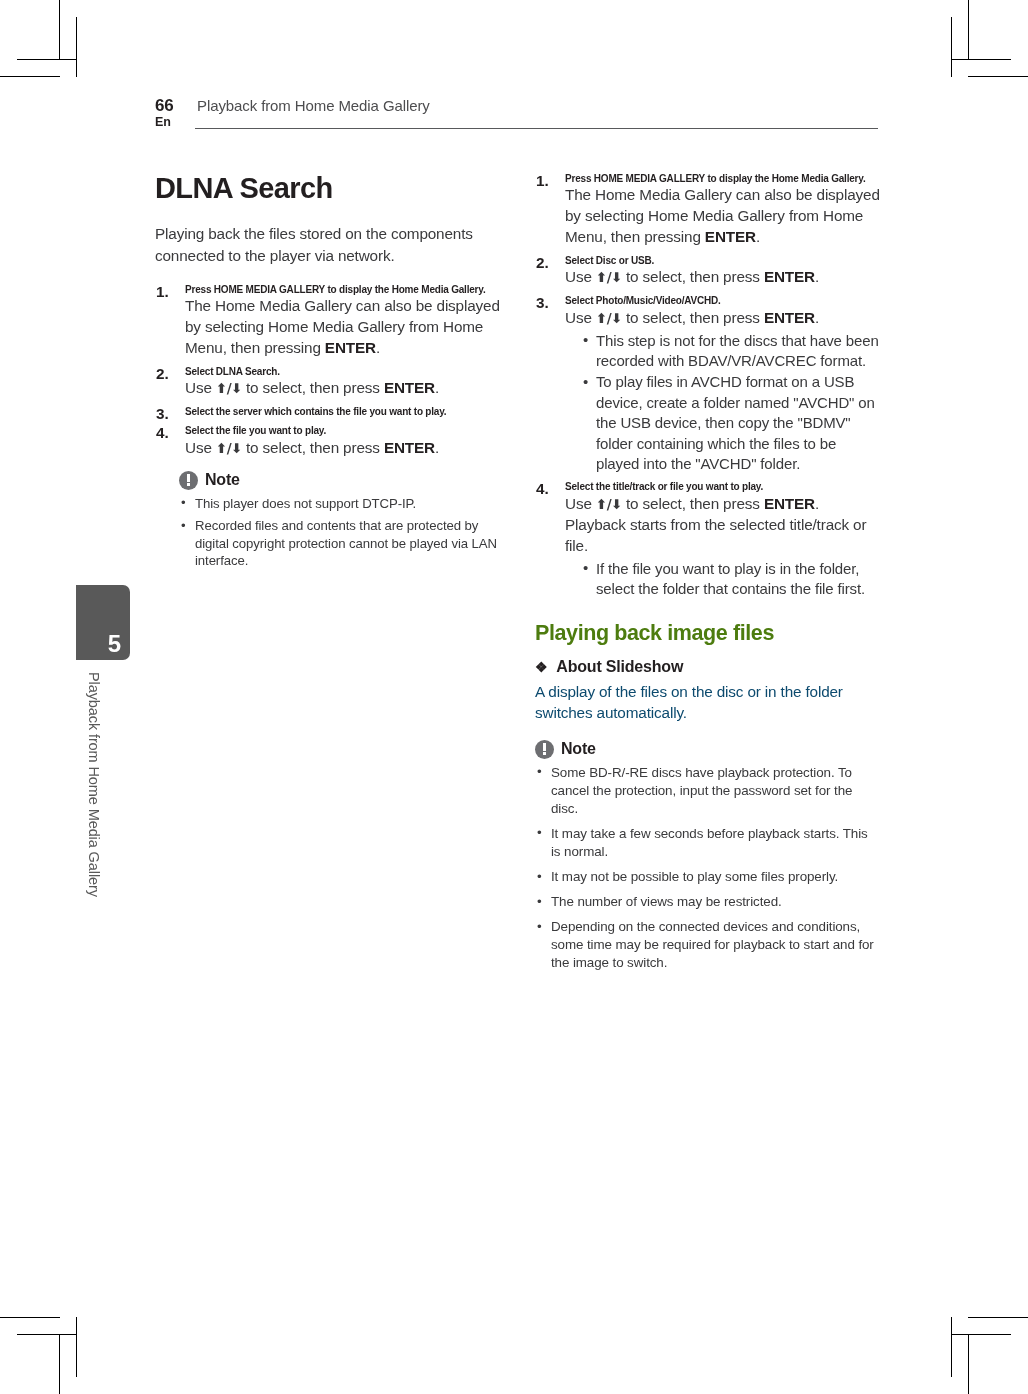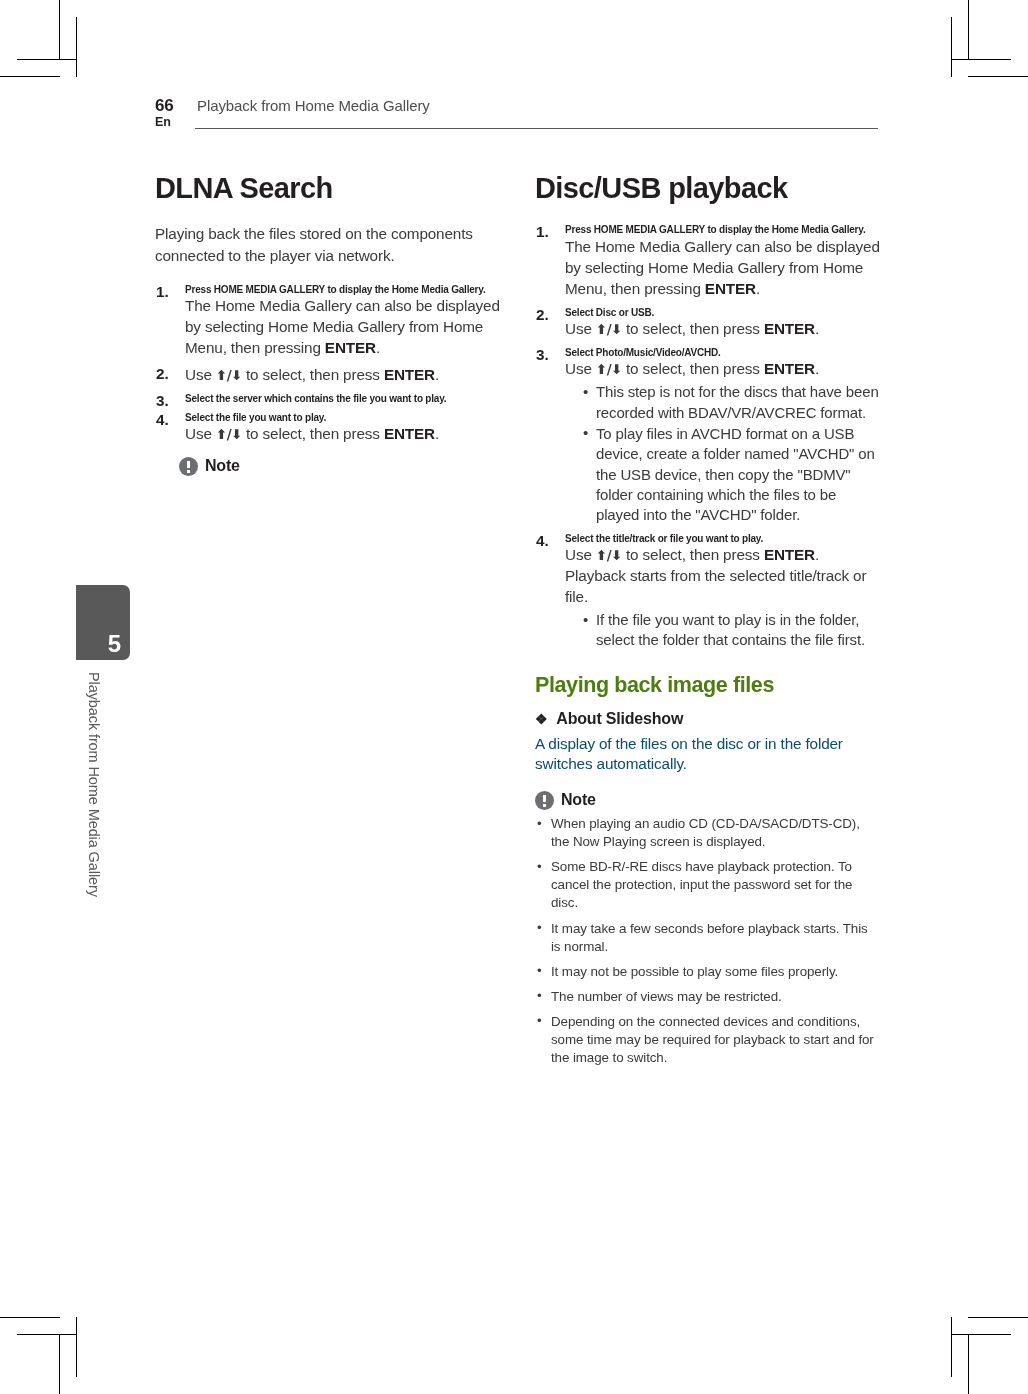--- a/index.html
+++ b/index.html
@@ -353,46 +353,50 @@
   <p class="intro">Playing back the files stored on the components connected to the player via network.</p>
 
   <ol class="steps">
 
     <li>
       <span class="step-head"><span>Press </span><b>HOME MEDIA GALLERY</b><span> to display the Home Media Gallery.</span></span>
       <span class="step-body"><span>The Home Media Gallery can also be displayed by selecting Home Media Gallery from Home Menu, then pressing </span><b>ENTER</b><span>.</span></span>
     </li>
 
     <li>
+      <span class="step-head">Select DLNA Search.</span>
       <span class="step-body"><span>Use </span><span class="arrows">⬆/⬇</span><span> to select, then press </span><b>ENTER</b><span>.</span></span>
     </li>
 
     <li>
       <span class="step-head">Select the server which contains the file you want to play.</span>
     </li>
 
     <li>
       <span class="step-head">Select the file you want to play.</span>
       <span class="step-body"><span>Use </span><span class="arrows">⬆/⬇</span><span> to select, then press </span><b>ENTER</b><span>.</span></span>
     </li>
 
   </ol>
 
   <div class="note-box indented">
     <div class="note-header">
       <span class="note-icon"></span>
       <span class="note-title">Note</span>
     </div>
+    <ul class="note-list">
+      <li>This player does not support DTCP-IP.</li>
+      <li>Recorded files and contents that are protected by digital copyright protection cannot be played via LAN interface.</li>
+    </ul>
   </div>
 
 </div>
 
 <div class="col col-right">
 
-  <h1 class="sec-title">Disc/USB playback</h1>
 
   <ol class="steps">
 
     <li>
       <span class="step-head"><span>Press </span><b>HOME MEDIA GALLERY</b><span> to display the Home Media Gallery.</span></span>
       <span class="step-body"><span>The Home Media Gallery can also be displayed by selecting Home Media Gallery from Home Menu, then pressing </span><b>ENTER</b><span>.</span></span>
     </li>
 
     <li>
       <span class="step-head">Select Disc or USB.</span>
@@ -426,21 +430,20 @@
   </div>
 
   <p class="body-text">A display of the files on the disc or in the folder switches automatically.</p>
 
   <div class="note-box">
     <div class="note-header">
       <span class="note-icon"></span>
       <span class="note-title">Note</span>
     </div>
     <ul class="note-list wide">
-      <li>When playing an audio CD (CD-DA/SACD/DTS-CD), the Now Playing screen is displayed.</li>
       <li>Some BD-R/-RE discs have playback protection. To cancel the protection, input the password set for the disc.</li>
       <li>It may take a few seconds before playback starts. This is normal.</li>
       <li>It may not be possible to play some files properly.</li>
       <li>The number of views may be restricted.</li>
       <li>Depending on the connected devices and conditions, some time may be required for playback to start and for the image to switch.</li>
     </ul>
   </div>
 
 </div>
 

